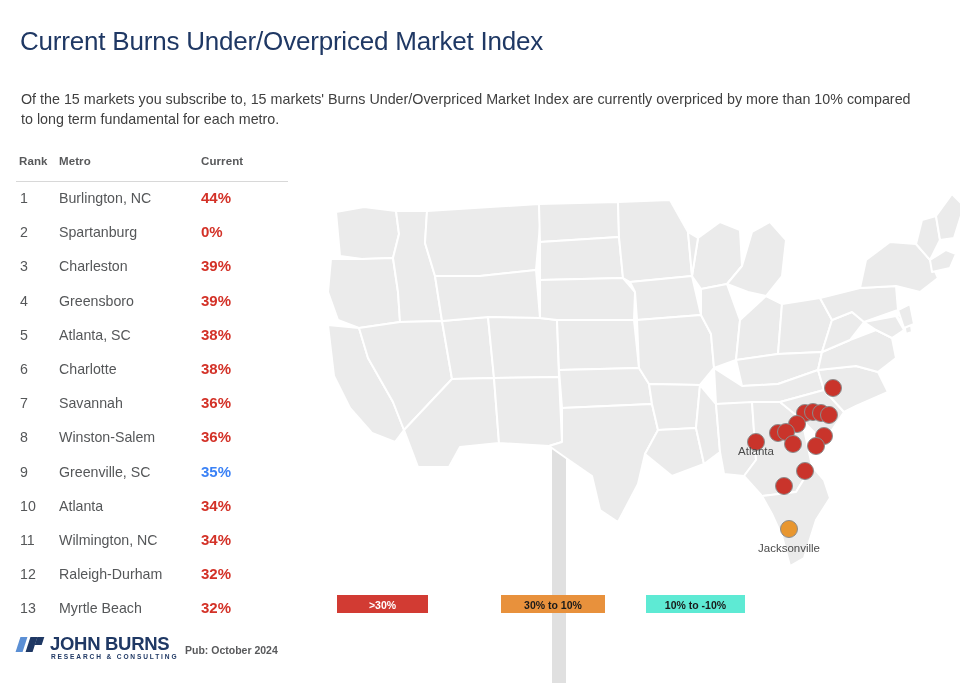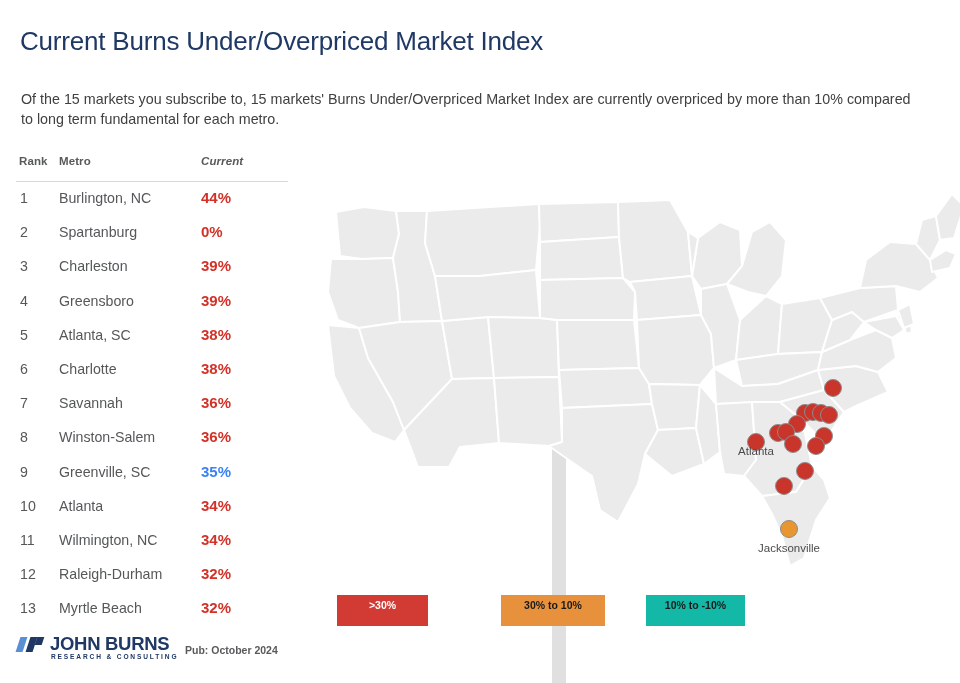--- a/index.html
+++ b/index.html
@@ -53,21 +53,21 @@
   .th {
     position: absolute;
     top: 0;
     font-size: 11.5px;
     font-weight: bold;
     color: #58595B;
     letter-spacing: 0.1px;
   }
   .th-rank   { left: 19px; }
   .th-metro  { left: 59px; }
-  .th-current{ left: 201px; font-style: italic; }
+  .th-current{ left: 201px; }
   #header-divider {
     position: absolute;
     left: 16px;
     top: 26px;
     width: 272px;
     height: 1px;
     background: #D8D8D8;
   }
 
   #table-body {
@@ -140,30 +140,30 @@
   #legend {
     position: absolute;
     left: 337px;
     top: 595px;
     width: 420px;
     height: 22px;
   }
   .legend-item {
     position: absolute;
     top: 0;
-    height: 31px;
+    height: 18px;
     line-height: 21px;
     text-align: center;
     font-size: 10.5px;
     font-weight: bold;
     color: #1a1a1a;
   }
   .legend-0 { left: 0px;   width: 91px; background: #D23B33; color: #ffffff; }
   .legend-1 { left: 152px; width: 104px; background: #E8913C; margin-left: 12px; }
-  .legend-2 { left: 309px; width: 99px;  background: #14b8a6; }
+  .legend-2 { left: 309px; width: 99px;  background: #5eead4; }
 
   
   #footer {
     position: absolute;
     left: 18px;
     top: 634px;
     height: 30px;
   }
   #logo {
     position: absolute;

